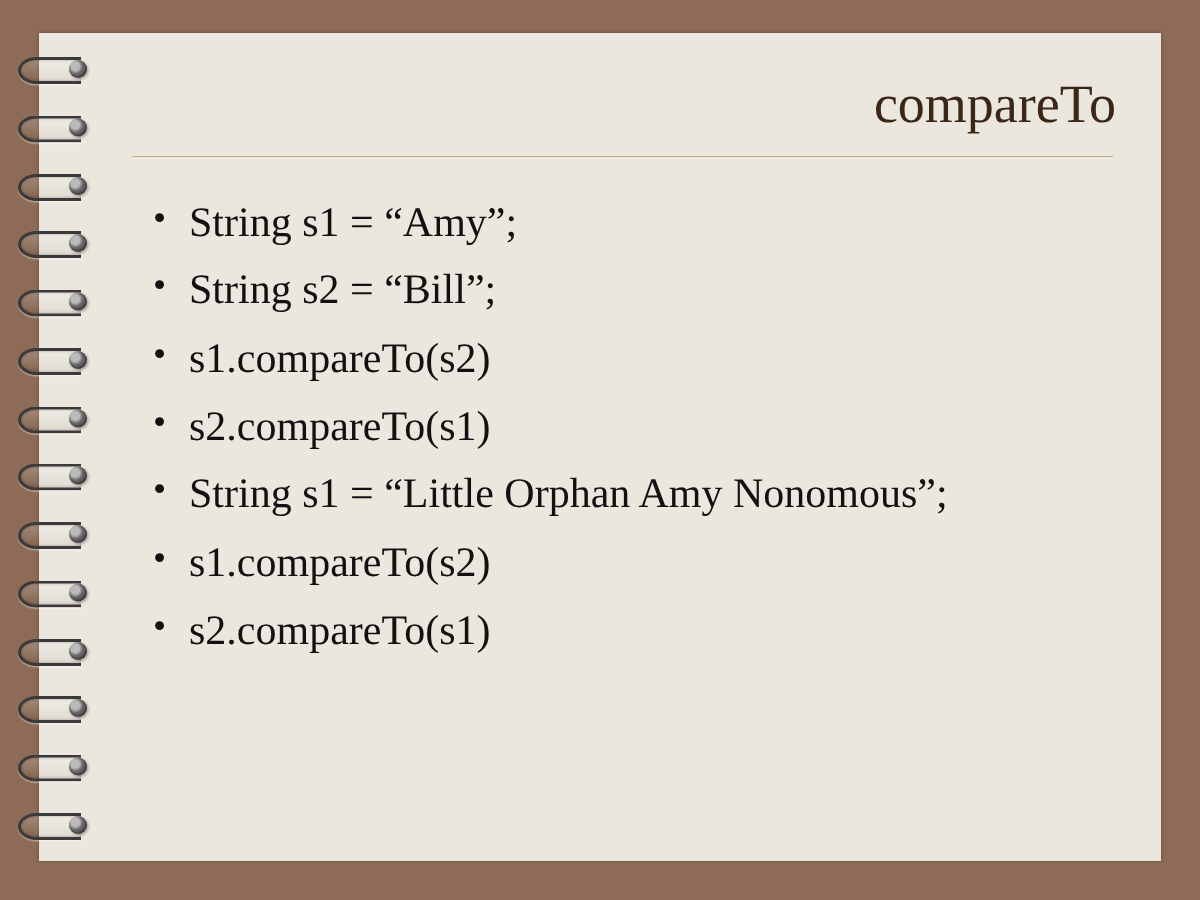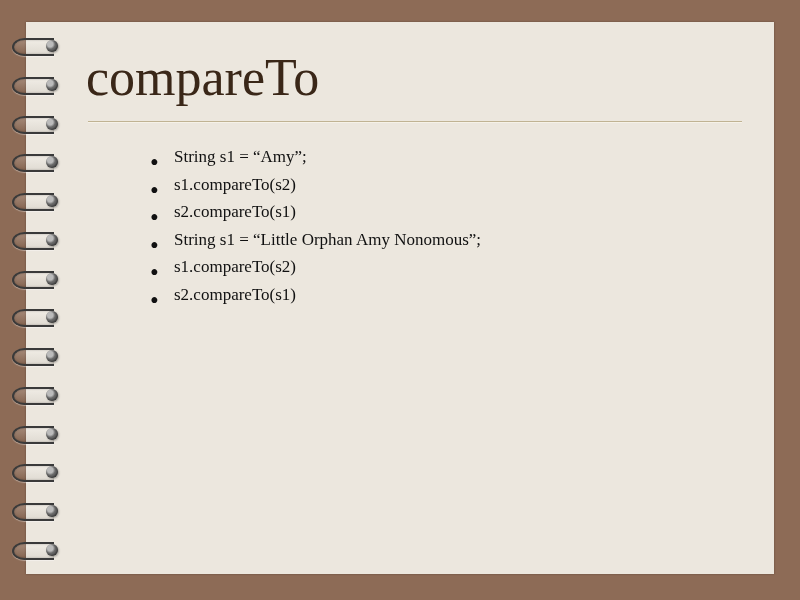--- a/index.html
+++ b/index.html
@@ -65,44 +65,43 @@
     background: linear-gradient(180deg, rgba(255,255,255,0.2), rgba(0,0,0,0.05));
   }
   .content {
     position: absolute;
     left: 60px;
     right: 30px;
     top: 20px;
     bottom: 20px;
   }
   .title {
-    text-align: left;
-    font-size: 52px;
+    text-align: right;
+    font-size: 36px;
     color: #3a2718;
     margin-top: 6px;
     margin-bottom: 14px;
   }
   .rule {
     height: 0;
     border-top: 1px solid #c0b393;
     border-bottom: 1px solid #f6f2e8;
     margin: 0 2px 20px 2px;
   }
   ul.bullets {
     list-style: none;
     margin: 0;
     padding: 0 0 0 40px;
   }
   ul.bullets li {
     position: relative;
-    font-size: 17px;
+    font-size: 28px;
     color: #111;
     line-height: 1.62;
     white-space: nowrap;
-    margin-left: 48px;
   }
   ul.bullets li::before {
     content: "•";
     position: absolute;
     left: -24px;
     top: 0;
     color: #111;
     font-size: 25px;
   }
 </style>
@@ -169,20 +168,21 @@
           <div class="wire"></div>
           <div class="hole"></div>
         </div>
     </div>
 
     <div class="content">
       <div class="title">compareTo</div>
       <div class="rule"></div>
       <ul class="bullets">
         <li>String s1 = “Amy”;</li>
+        <li>String s2 = “Bill”;</li>
         <li>s1.compareTo(s2)</li>
         <li>s2.compareTo(s1)</li>
         <li>String s1 = “Little Orphan Amy Nonomous”;</li>
         <li>s1.compareTo(s2)</li>
         <li>s2.compareTo(s1)</li>
       </ul>
     </div>
 
   </div>
 </div>

